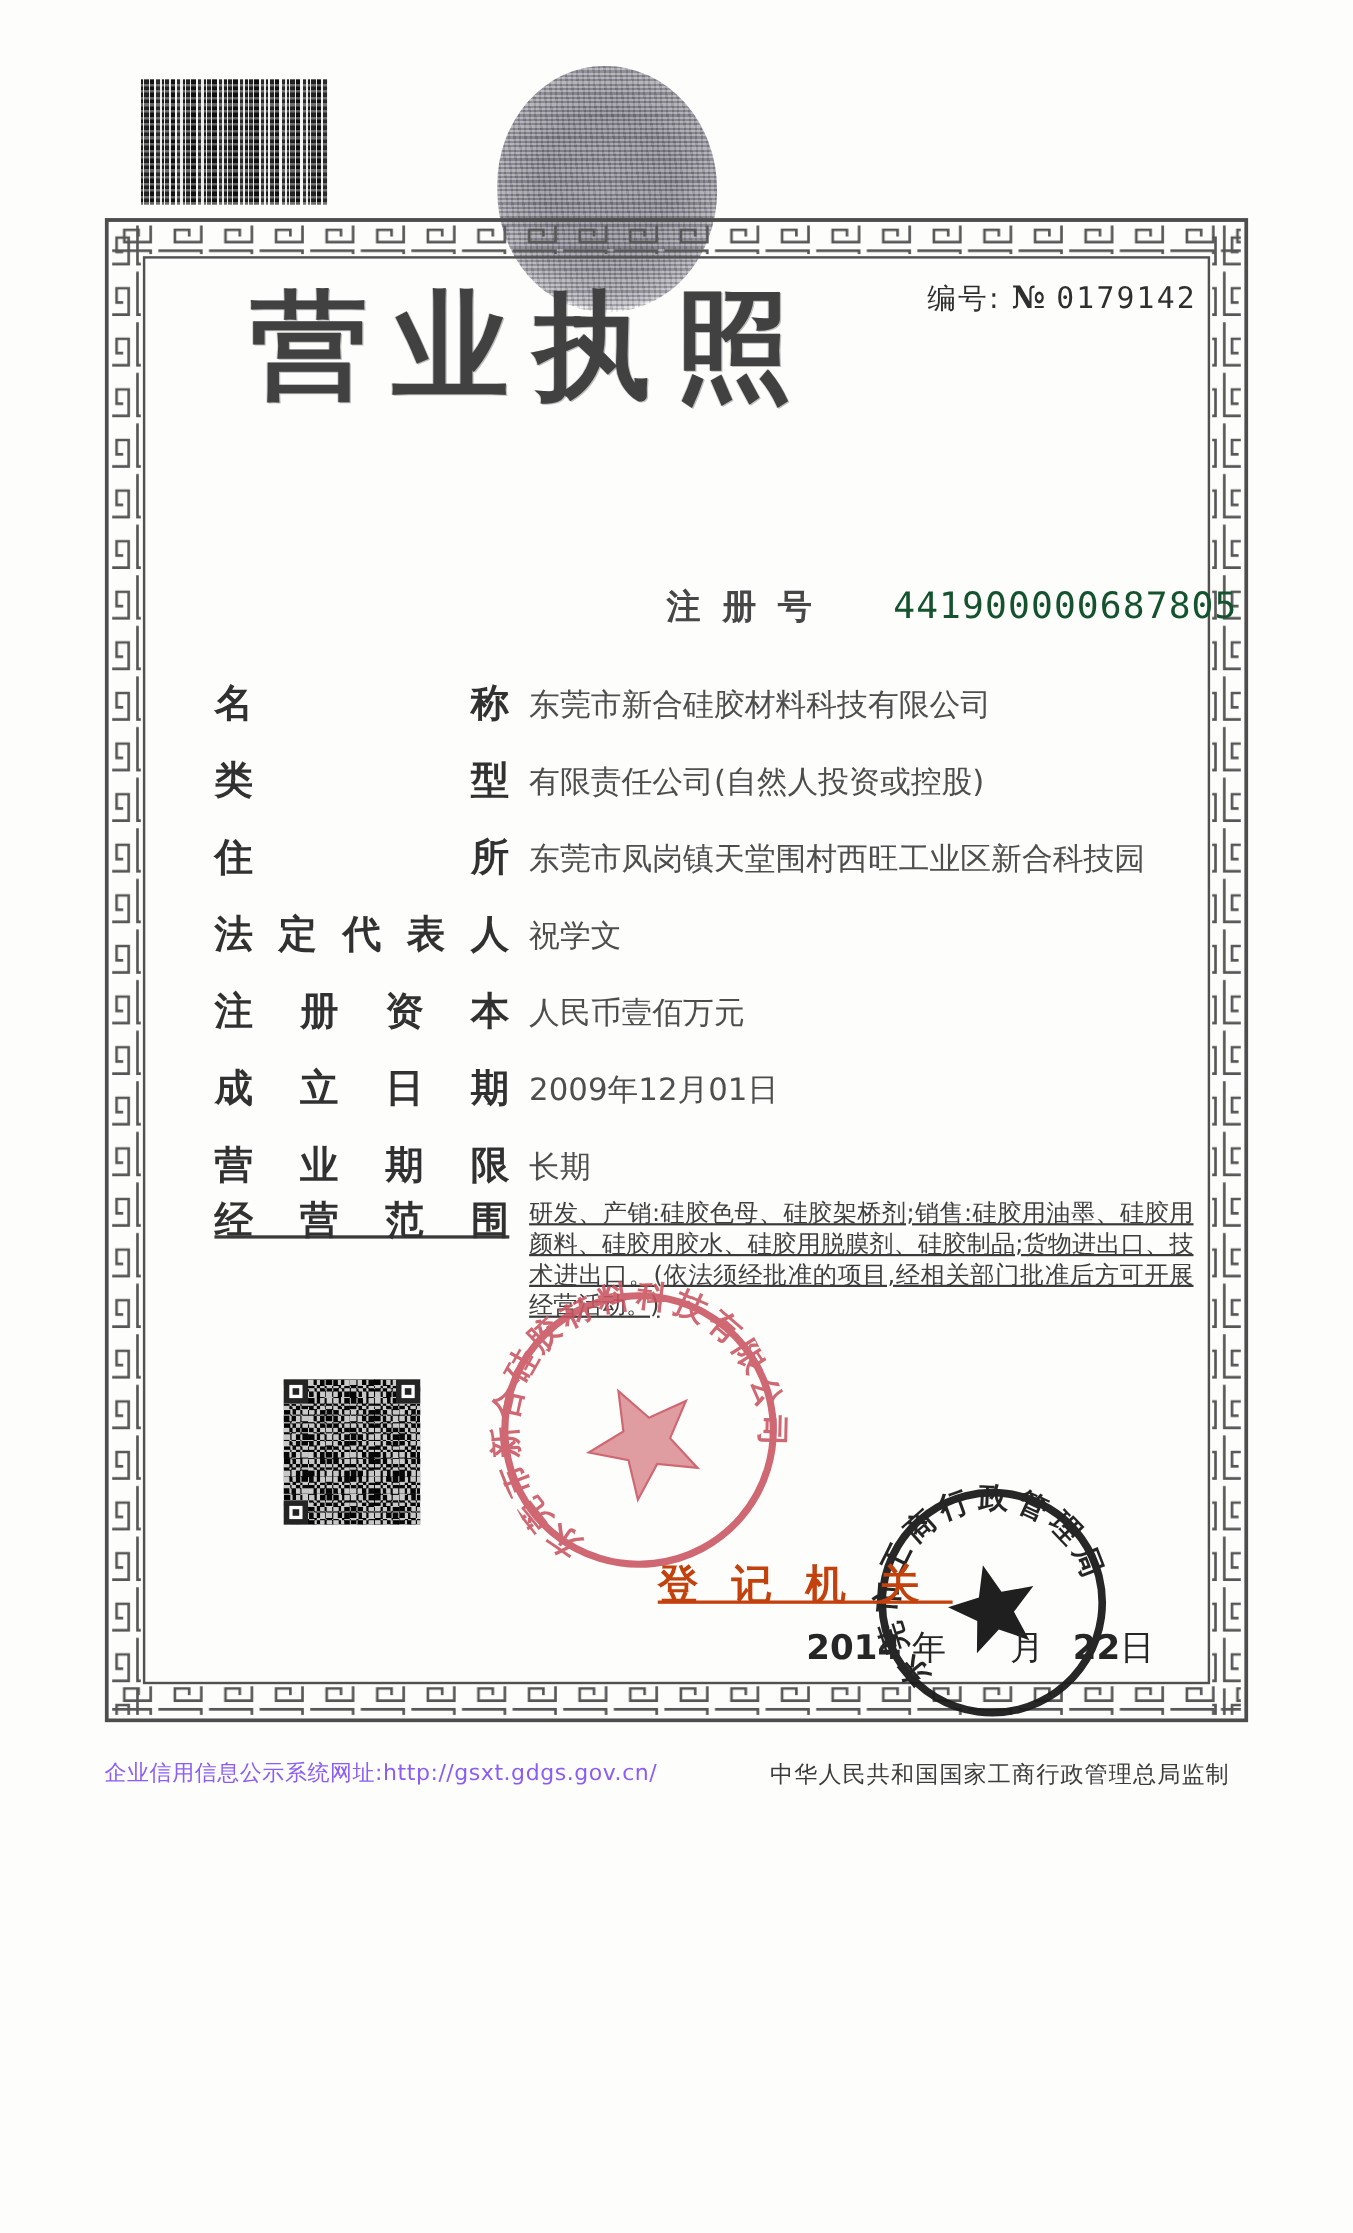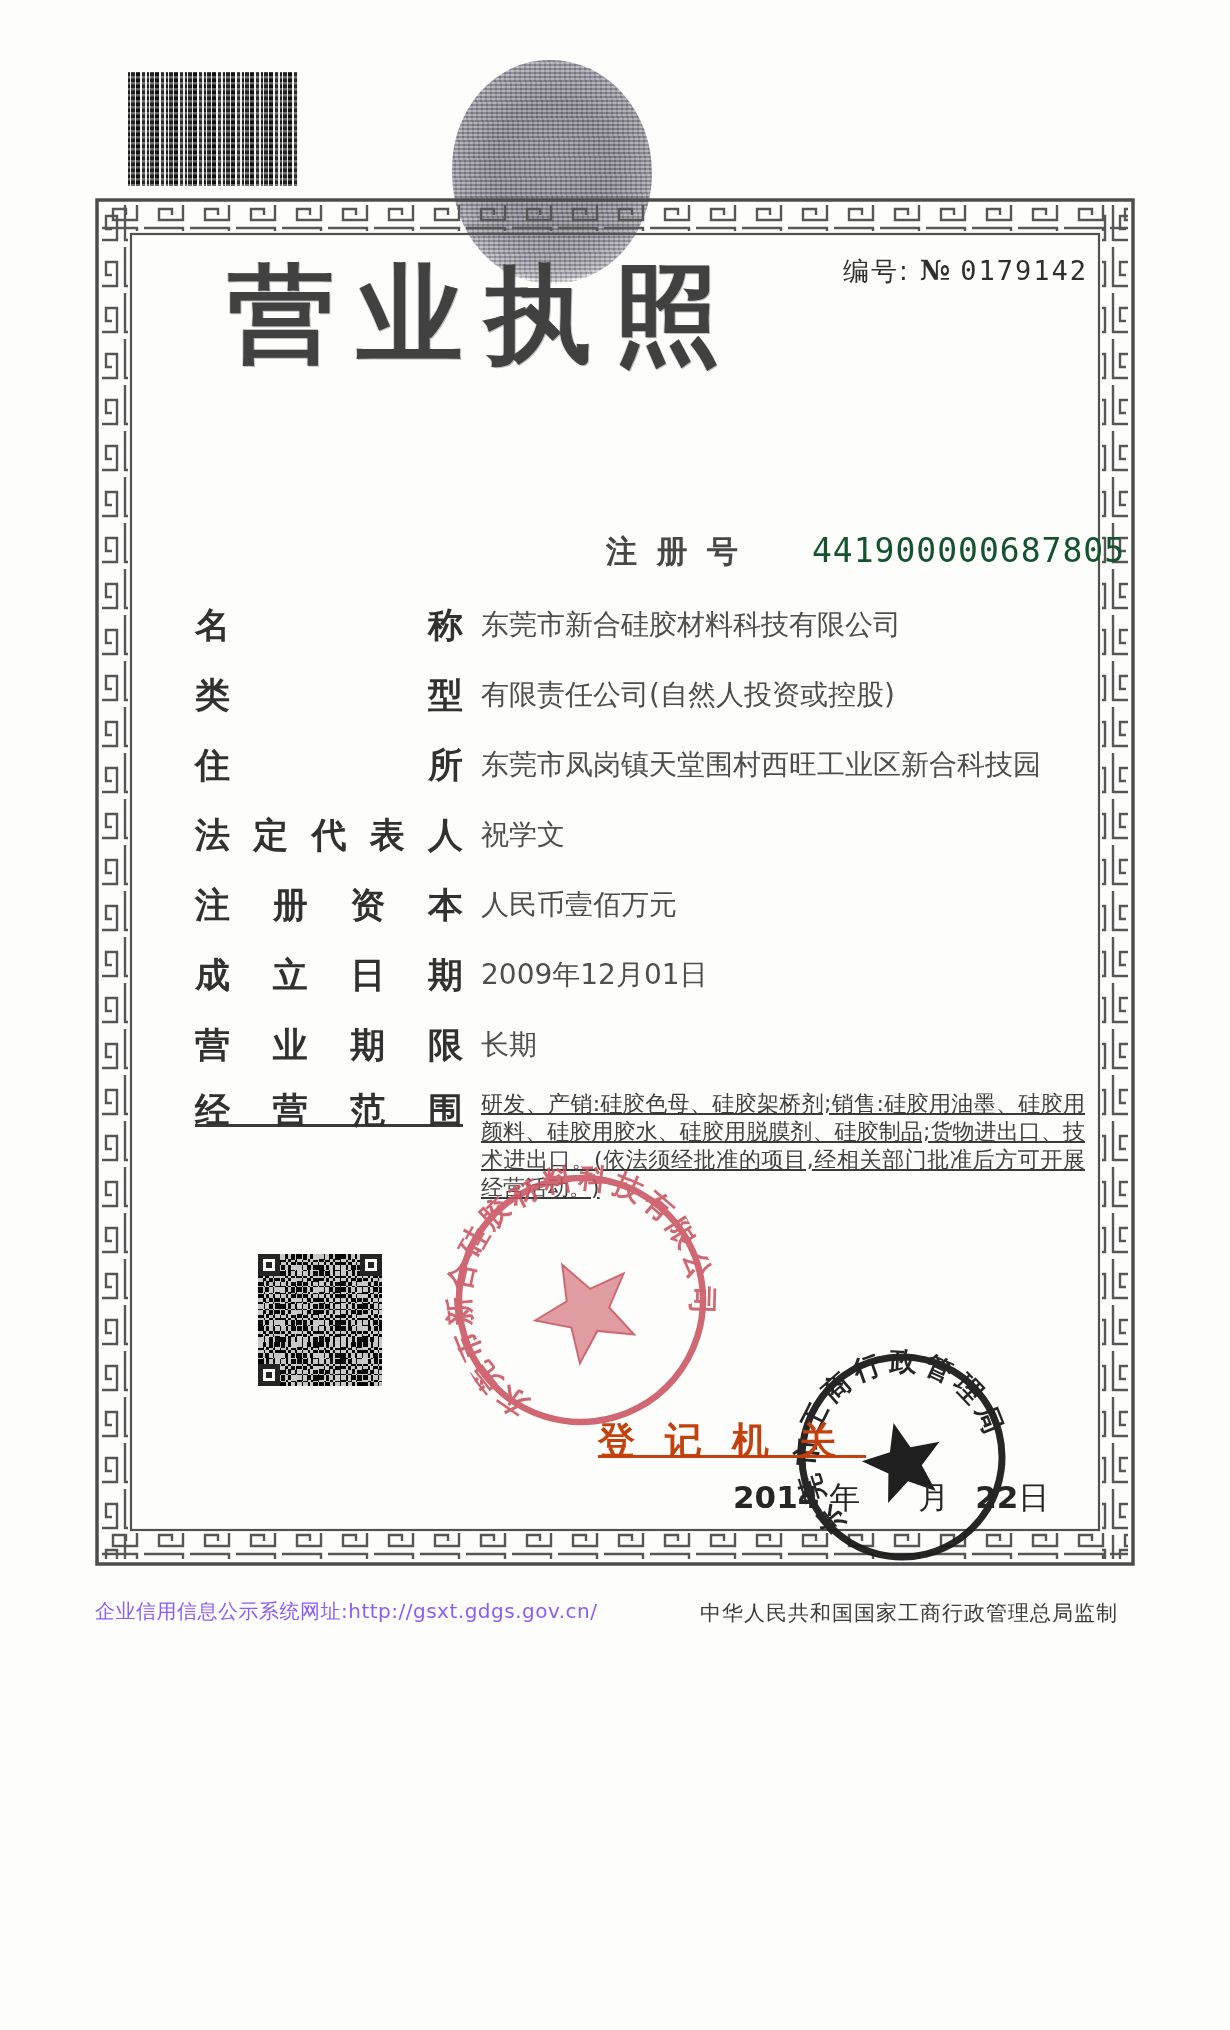--- a/index.html
+++ b/index.html
@@ -32,21 +32,21 @@
   .title span{font-size:106px;line-height:1;font-weight:700;color:#414141;
     text-shadow:1px 1px 0 rgba(110,110,110,.45), -1px 0 0 rgba(90,90,90,.25);}
 
   .regno{position:absolute;left:606px;top:531px;display:flex;align-items:flex-start;white-space:nowrap;gap:48px;}
   .regno .lab{display:inline-block;width:132px;font-size:31px;font-weight:700;color:#474747;
     text-align:justify;text-align-last:justify;text-justify:inter-character;}
   .regno .val{margin-left:26px;font-size:33px;color:#14532d;font-family:"DejaVu Sans Mono","Liberation Mono",monospace;letter-spacing:1px;}
 
   
   .fields{position:absolute;left:195px;top:590px;width:890px;}
-  .row{display:flex;align-items:center;min-height:70px;}
+  .row{display:flex;align-items:flex-end;min-height:70px;}
   .row .lab{flex:0 0 268px;font-size:35px;font-weight:700;color:#313131;
     text-align:justify;text-align-last:justify;text-justify:inter-character;line-height:1.15;}
   .row .val{margin-left:18px;font-size:28px;color:#4e4e4e;white-space:nowrap;}
   .row-scope{align-items:flex-start;margin-top:10px;text-decoration:underline;}
   .row-scope .val{white-space:normal;width:612px;font-size:22px;line-height:28px;color:#3f3f3f;text-align:justify;}
 
   
   .qr{position:absolute;left:258px;top:1254px;width:124px;height:132px;
     background:
       repeating-conic-gradient(#2c2c2c 0% 25%, #fafafa 0% 50%),

